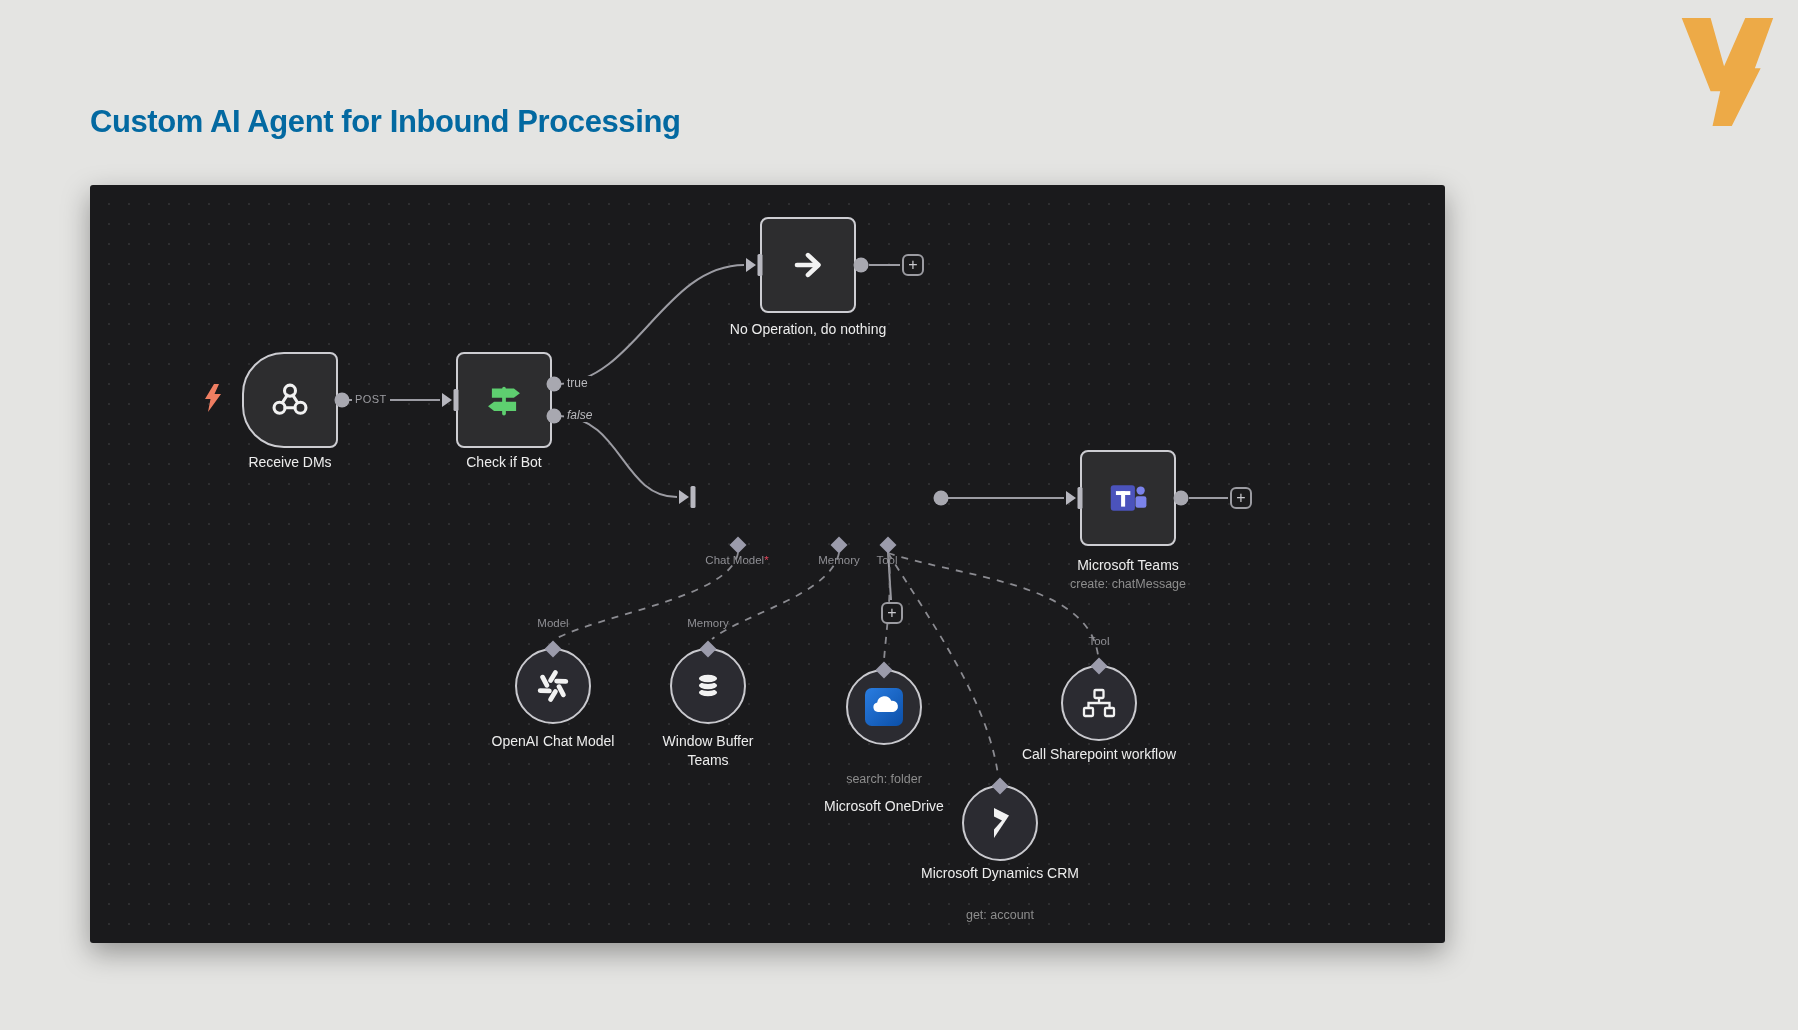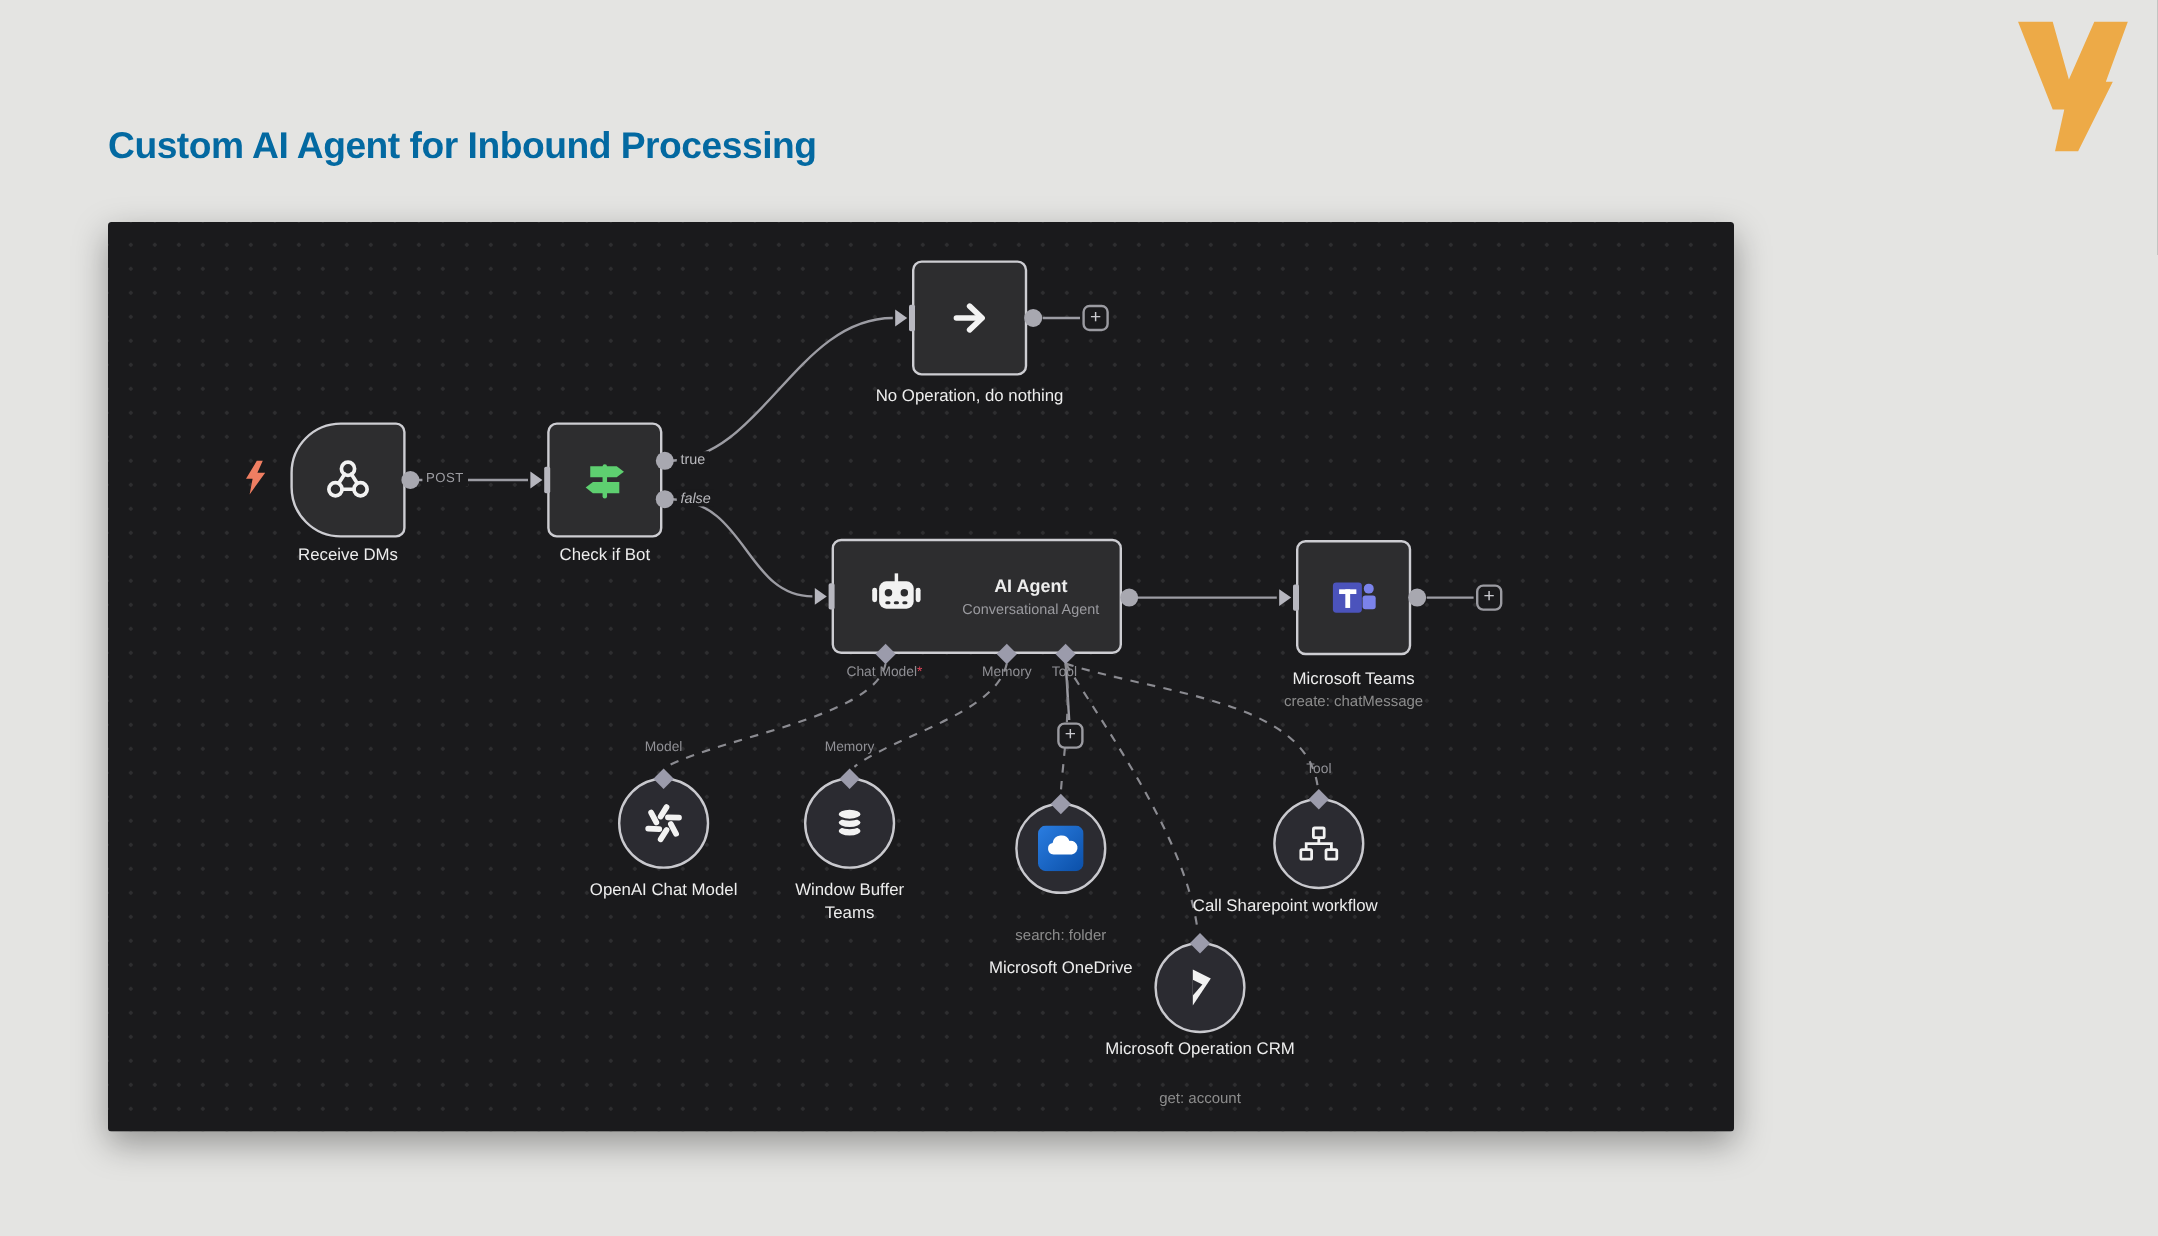--- a/index.html
+++ b/index.html
@@ -96,37 +96,20 @@
   <div class="node" style="left:670px; top:32px;">
     <svg width="44" height="44" viewBox="0 0 40 40">
       <g stroke="#f2f2f2" stroke-width="4.2" fill="none" stroke-linecap="round" stroke-linejoin="round">
         <path d="M10 20 H27"></path>
           <path d="M20 11 L29.5 20 L20 29"></path>
       </g>
     </svg>
   </div>
   <div class="node-label" style="left:718px; top:135px;">No Operation, do nothing</div>
 
-  <div class="node wide" style="left:603px; top:264px;">
-    <svg width="48" height="48" viewBox="0 0 40 40" style="margin-left:28px;">
-      <rect x="18.8" y="4" width="2.4" height="6" fill="#f2f2f2"></rect>
-      <rect x="8" y="9.5" width="24" height="19" rx="5" fill="#f2f2f2"></rect>
-      <rect x="3.2" y="14" width="3.4" height="10" rx="1.7" fill="#f2f2f2"></rect>
-      <rect x="33.4" y="14" width="3.4" height="10" rx="1.7" fill="#f2f2f2"></rect>
-      <circle cx="14.5" cy="17.5" r="2.6" fill="#2d2d2f"></circle>
-        <circle cx="25.5" cy="17.5" r="2.6" fill="#2d2d2f"></circle>
-      <rect x="12.3" y="23.3" width="3.6" height="2.2" rx="1.1" fill="#2d2d2f"></rect>
-      <rect x="18.2" y="23.3" width="3.6" height="2.2" rx="1.1" fill="#2d2d2f"></rect>
-      <rect x="24.1" y="23.3" width="3.6" height="2.2" rx="1.1" fill="#2d2d2f"></rect>
-    </svg>
-    <div class="agent-text">
-      <div class="agent-title">AI Agent</div>
-      <div class="agent-sub">Conversational Agent</div>
-    </div>
-  </div>
   <div class="port-label" style="left:647px; top:369px;"><span>Chat Model</span><span class="required">*</span></div>
   <div class="port-label" style="left:749px; top:369px;">Memory</div>
   <div class="port-label" style="left:797px; top:369px;">Tool</div>
 
   <div class="node" style="left:990px; top:265px;">
     <svg width="46" height="46" viewBox="0 0 40 40">
       <circle cx="31" cy="13.5" r="3.6" fill="#7b83eb"></circle>
       <rect x="26.5" y="18.5" width="9.5" height="10" rx="2" fill="#7b83eb"></rect>
       <rect x="5" y="9" width="21" height="22" rx="2.5" fill="#4b53bc"></rect>
       <rect x="9.5" y="14" width="12.5" height="3.4" fill="#fff"></rect>
@@ -194,29 +177,29 @@
     <svg width="40" height="40" viewBox="0 0 40 40">
       <g stroke="#f2f2f2" stroke-width="2.3" fill="none">
         <rect x="15.5" y="7" width="9" height="8" rx="1"></rect>
         <rect x="5" y="25" width="9" height="8" rx="1"></rect>
         <rect x="26" y="25" width="9" height="8" rx="1"></rect>
         <path d="M20 15 V20 M9.5 25 V20 H30.5 V25"></path>
       </g>
     </svg>
   </div>
   <div class="port-label" style="left:1009px; top:450px;">Tool</div>
-  <div class="node-label wrap" style="left:981px; top:560px; width:160px;">Call Sharepoint workflow</div>
+  <div class="node-label wrap" style="left:1009px; top:560px; width:160px;">Call Sharepoint workflow</div>
 
   <div class="circle-node" style="left:872px; top:600px;">
     <svg width="40" height="40" viewBox="0 0 40 40">
       <polygon points="14,5 29,12.5 14,35" fill="#f2f2f2"></polygon>
       <polygon points="14,13.5 22,17.5 14,26.5" fill="#2b2b31"></polygon>
     </svg>
   </div>
-  <div class="node-label wrap" style="left:910px; top:679px; width:176px;">Microsoft Operation CRM</div>
+  <div class="node-label wrap" style="left:910px; top:679px; width:176px;">Microsoft Dynamics CRM</div>
   <div class="node-sublabel" style="left:910px; top:723px;">get: account</div>
 
   <svg class="edges" viewBox="0 0 1355 758">
     <g stroke="#9c9ca3" stroke-width="2" fill="none">
       <path d="M259 215 L350 215"></path>
       <path d="M470 199 C545 195 575 80 654 80"></path>
       <path d="M470 231 C532 233 532 312 587 312"></path>
       <path d="M858 313 L974 313"></path>
       <path d="M779 80 L810 80"></path>
       <path d="M1099 313 L1138 313"></path>

